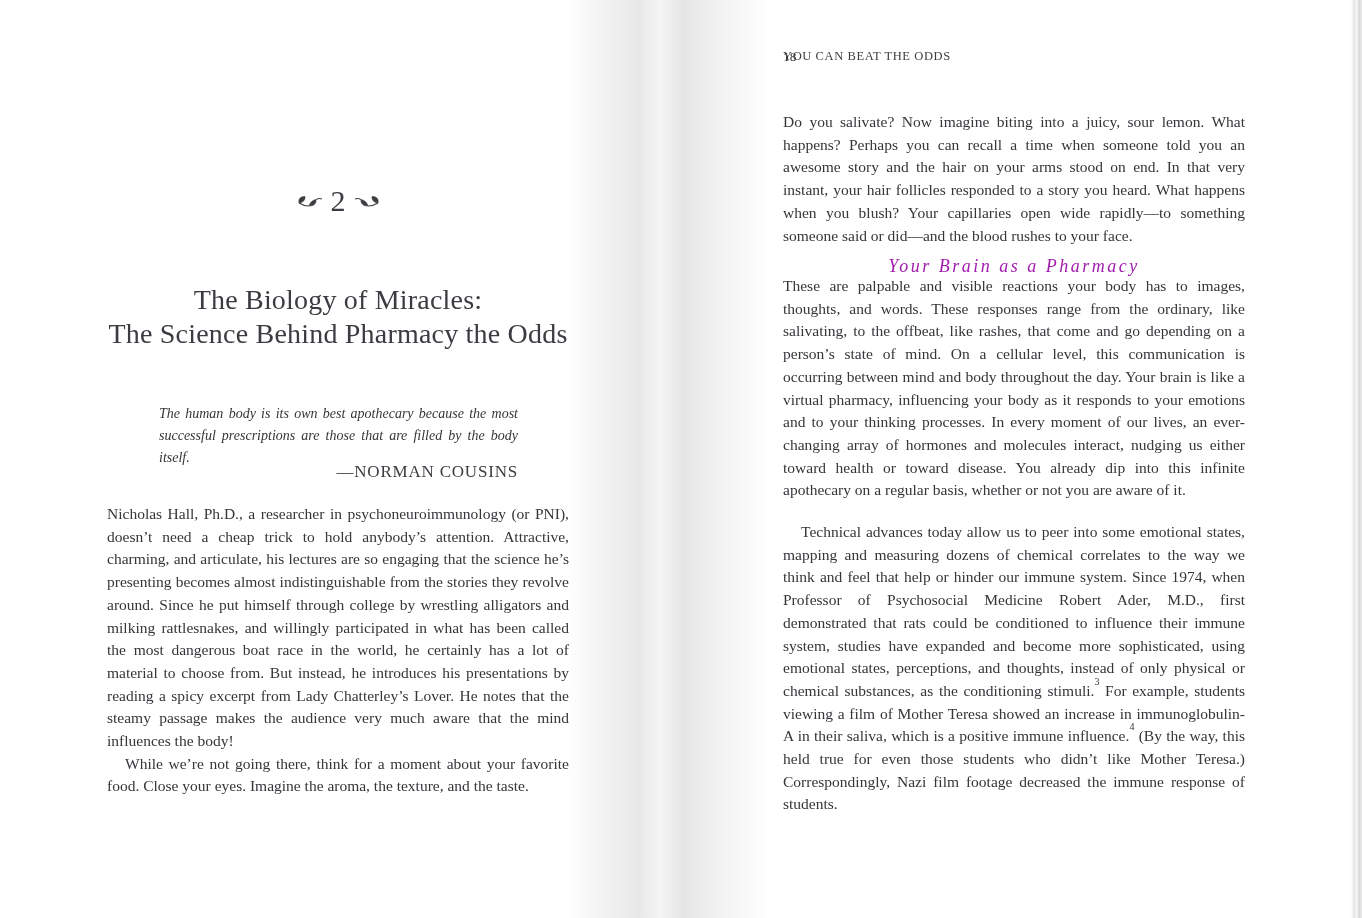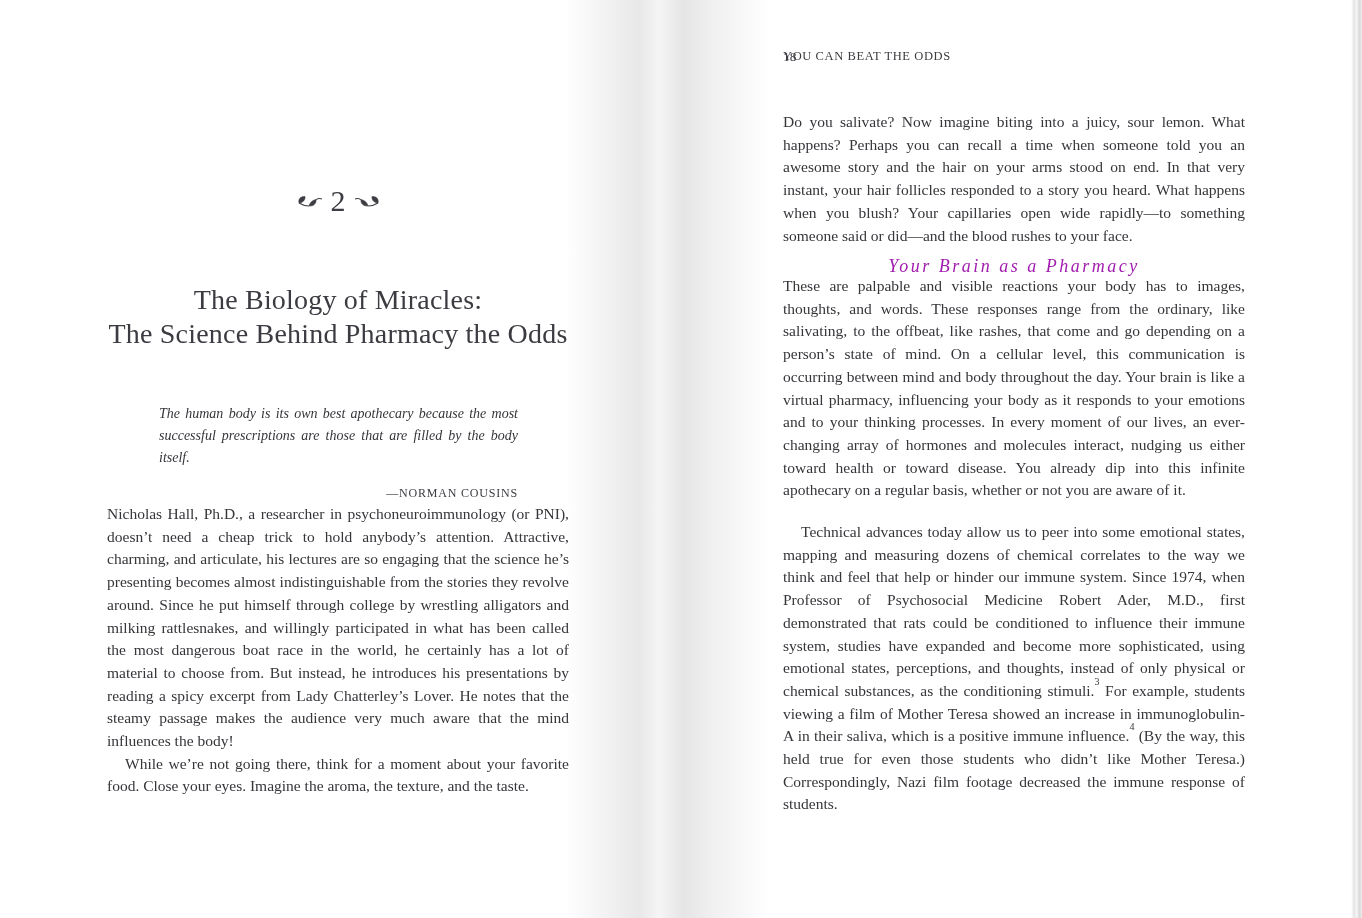--- a/index.html
+++ b/index.html
@@ -59,22 +59,22 @@
     text-align: center; color: #3b3b41; letter-spacing: 0.2px;
   }
   .chapter-title span { display: block; }
 
   .epigraph {
     position: absolute; top: 403px; left: 52px; width: 359px;
     font-style: italic; font-size: 14px; line-height: 22px;
     text-align: justify;
   }
   .epigraph-attr {
-    position: absolute; top: 486px; left: 52px; width: 359px;
-    text-align: right; font-size: 12px; letter-spacing: 0.8px;
+    position: absolute; top: 462px; left: 52px; width: 359px;
+    text-align: right; font-size: 17px; letter-spacing: 0.8px;
     color: #3b3b41;
   }
 
   .body-copy {
     position: absolute; left: 0; width: 462px;
     font-size: 15.5px; line-height: 22.7px;
     text-align: justify;
   }
   .body-copy p { margin: 0; padding: 0; }
   .body-copy p + p { text-indent: 18px; }

